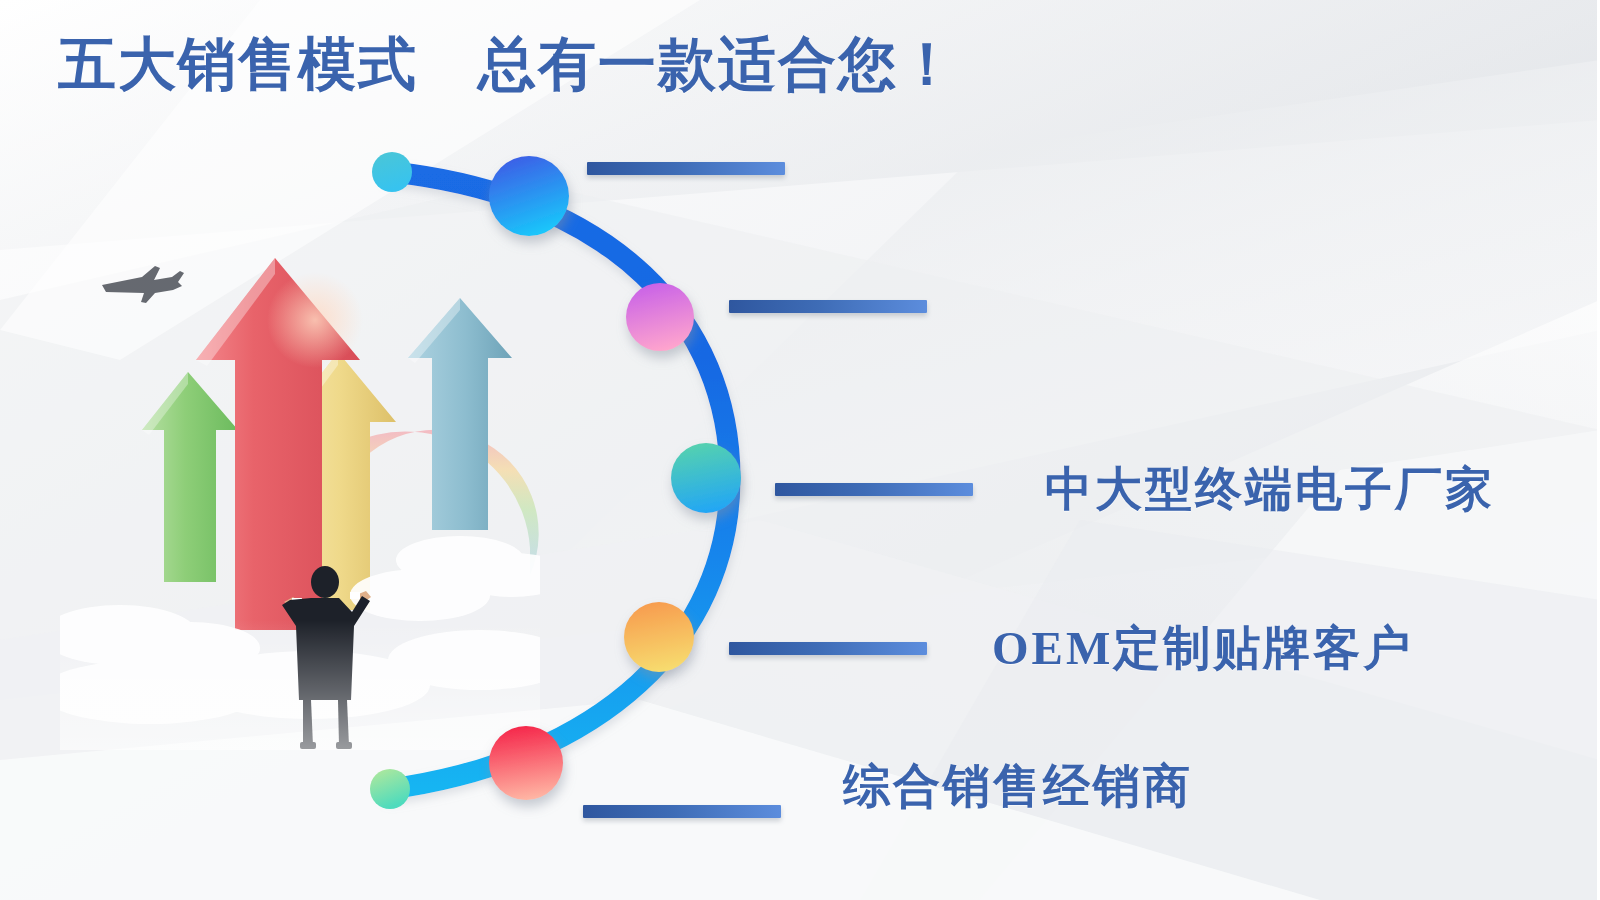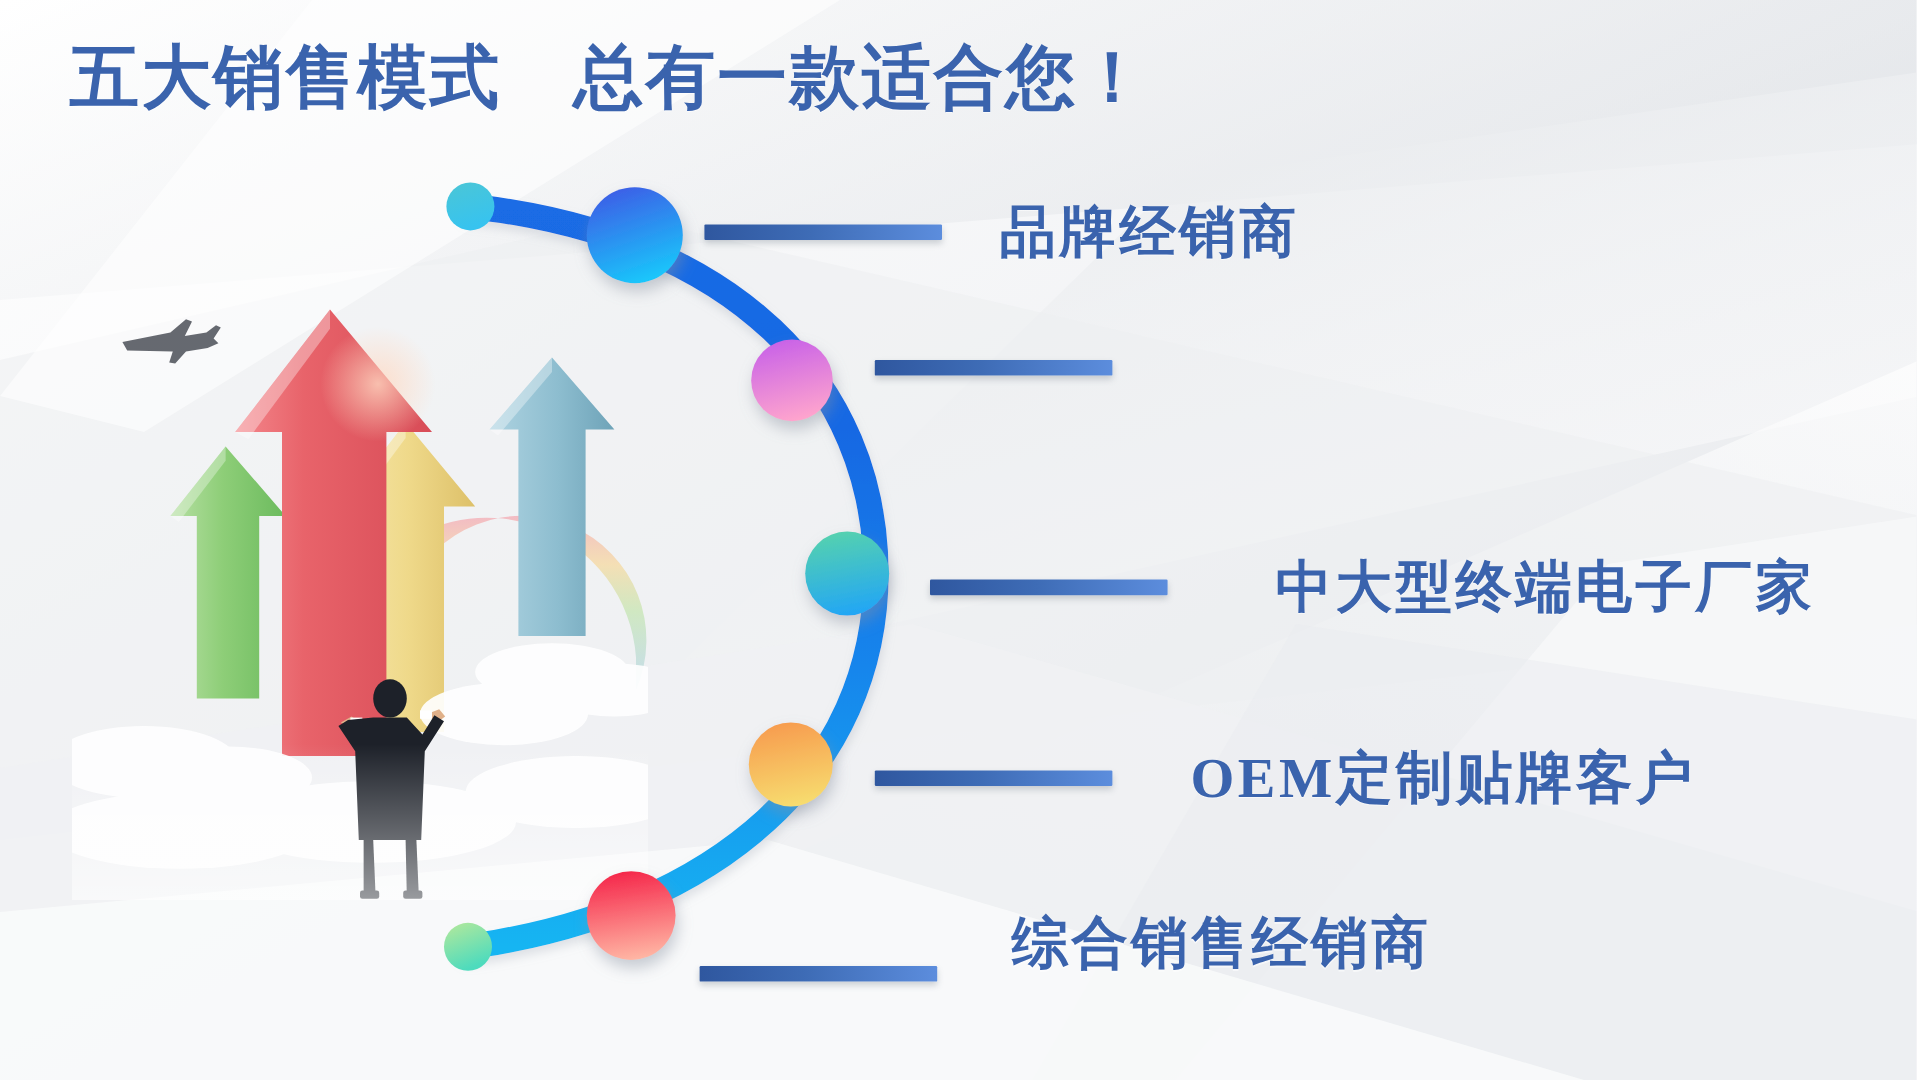--- a/index.html
+++ b/index.html
@@ -61,21 +61,21 @@
   .r1 { left: 587px; top: 162px; }
   .r1 .connector { width: 198px; }
   .r1 .row-label { margin-left: 48px; }
 
   .r2 { left: 729px; top: 300px; }
   .r2 .connector { width: 198px; }
   .r2 .row-label { margin-left: 62px; }
 
   .r3 { left: 775px; top: 458px; }
   .r3 .connector { width: 198px; }
-  .r3 .row-label { margin-left: 90px; }
+  .r3 .row-label { margin-left: 72px; }
 
   .r4 { left: 729px; top: 617px; }
   .r4 .connector { width: 198px; }
   .r4 .row-label { margin-left: 65px; }
 
   .r5 { left: 583px; top: 755px; align-items: flex-end; }
   .r5 .connector { width: 198px; }
   .r5 .row-label { margin-left: 62px; }
 
   
@@ -292,21 +292,20 @@
       <circle cx="706" cy="478" r="35" fill="url(#n3)" filter="url(#nodeShadow)"></circle>
       <circle cx="659" cy="637" r="35" fill="url(#n4)" filter="url(#nodeShadow)"></circle>
       <circle cx="526" cy="763" r="37" fill="url(#n5)" filter="url(#nodeShadow)"></circle>
     </svg>
   </div>
 
   <div class="title">五大销售模式　总有一款适合您！</div>
 
   <div class="row r1">
     <div class="connector"></div>
-    <div class="row-label">品牌经销商</div>
   </div>
 
   <div class="row r2">
     <div class="connector"></div>
   </div>
 
   <div class="row r3">
     <div class="connector"></div>
     <div class="row-label">中大型终端电子厂家</div>
   </div>

